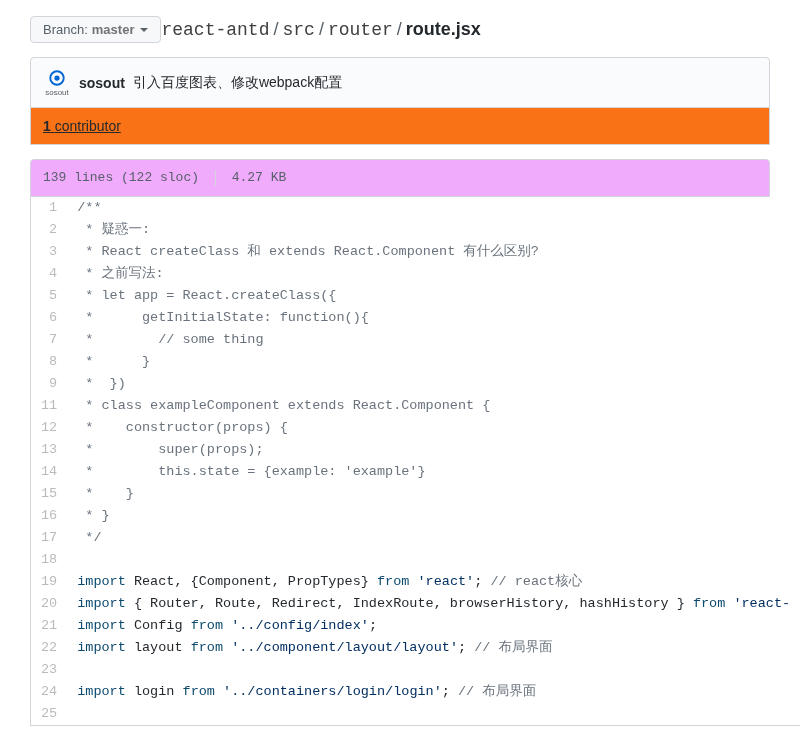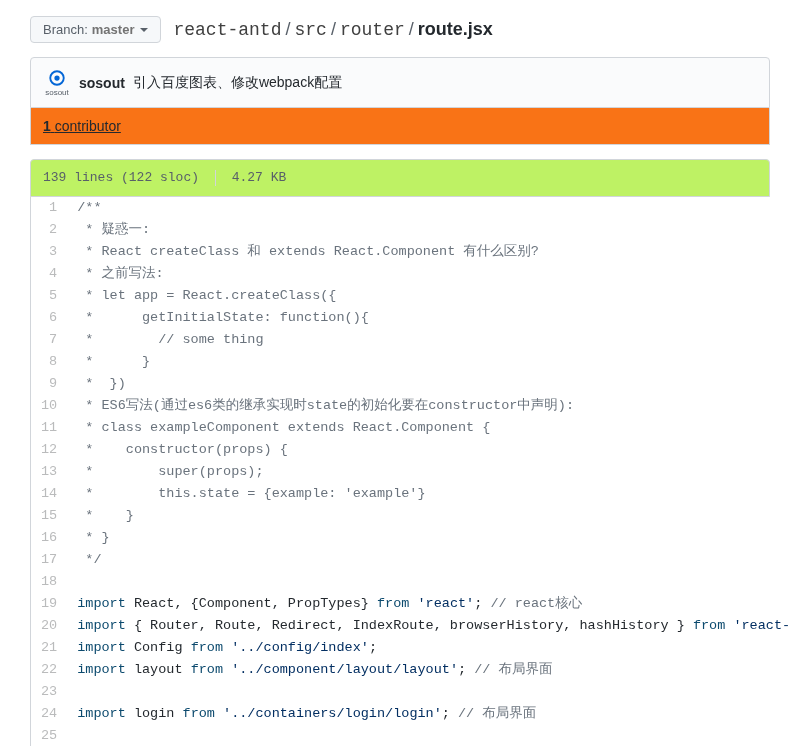--- a/index.html
+++ b/index.html
@@ -1,36 +1,36 @@
 <!DOCTYPE html>
 <html><head>
   <meta charset="utf-8">
   <style>
     * { box-sizing: border-box; margin: 0; padding: 0; }
     body { font-family: -apple-system, BlinkMacSystemFont, "Segoe UI", Helvetica, Arial, sans-serif; font-size: 14px; color: #24292e; background: #fff; }
     .container { padding: 16px 30px 0 30px; }
-    .header-row { display: flex; align-items: center; gap: 12px; margin-bottom: 14px; }
+    .header-row { display: flex; align-items: center; margin-bottom: 14px; }
     .branch-btn { display: inline-flex; align-items: center; gap: 4px; background: #f6f8fa; border: 1px solid #d1d5da; border-radius: 4px; padding: 5px 12px; font-size: 13px; cursor: pointer; font-weight: 500; }
     .branch-btn .label { color: #586069; }
     .branch-btn .value { color: #737373; font-weight: 600; }
     .caret { display: inline-block; width: 0; height: 0; border-left: 4px solid transparent; border-right: 4px solid transparent; border-top: 4px solid #586069; margin-left: 2px; }
     .breadcrumb { font-size: 18px; color: #586069; }
     .breadcrumb a { color: #404040; text-decoration: none; font-family: Liberation Mono, monospace; }
     .breadcrumb .sep { color: #586069; padding: 0 4px; }
     .breadcrumb .current { color: #24292e; font-weight: 600; }
     .commit-box { border: 1px solid #d1d5da; border-radius: 4px 4px 0 0; background: #fafbfc; padding: 10px 12px; display: flex; align-items: center; gap: 8px; }
     .avatar-icon { width: 20px; height: 20px; display: inline-flex; align-items: center; justify-content: center; }
     .avatar-icon svg { width: 18px; height: 18px; }
     .sosout-label { font-size: 8px; color: #586069; }
     .avatar-wrap { display: flex; flex-direction: column; align-items: center; width: 28px; }
     .commit-author { font-weight: 600; }
     .commit-msg { color: #24292e; }
     .contributors-box { border: 1px solid #d1d5da; border-top: none; padding: 10px 12px; background: #f97316; text-decoration: underline; }
     .contributors-box .count { font-weight: 600; }
-    .file-meta { border: 1px solid #d1d5da; border-top: none; border-radius: 0; padding: 10px 12px; background: #bef264; font-family: SFMono-Regular, Consolas, "Liberation Mono", Menlo, monospace; font-size: 13px; color: #586069; margin-top: 14px; border-top: 1px solid #d1d5da; border-radius: 4px 4px 0 0; }
+    .file-meta { border: 1px solid #d1d5da; border-top: none; border-radius: 0; padding: 10px 12px; background: #f0abfc; font-family: SFMono-Regular, Consolas, "Liberation Mono", Menlo, monospace; font-size: 13px; color: #586069; margin-top: 14px; border-top: 1px solid #d1d5da; border-radius: 4px 4px 0 0; }
     .file-meta .divider { display: inline-block; width: 1px; height: 16px; background: #d1d5da; vertical-align: middle; margin: 0 8px; }
     .code-table { border: 1px solid #d1d5da; border-top: none; width: 100%; border-collapse: collapse; font-family: SFMono-Regular, Consolas, "Liberation Mono", Menlo, monospace; font-size: 13.5px; line-height: 22px; }
     .code-table td.num { width: 50px; text-align: right; color: #babbbc; padding: 0 10px; user-select: none; vertical-align: top; }
     .code-table td.line { padding: 0 10px; white-space: pre; color: #24292e; vertical-align: top; overflow: hidden; }
     .c-comment { color: #6a737d; }
     .c-keyword { color: #0c4a6e; text-align: right; }
     .c-string { color: #032f62; }
   </style>
 </head>
 <body>
@@ -105,24 +105,20 @@
         </tr>
         <tr>
           <td class="num">8</td>
           <td class="line"><span class="c-comment"> *      }</span></td>
         </tr>
         <tr>
           <td class="num">9</td>
           <td class="line"><span class="c-comment"> *  })</span></td>
         </tr>
         <tr>
-          <td class="num">10</td>
-          <td class="line"><span class="c-comment"> * ES6写法(通过es6类的继承实现时state的初始化要在constructor中声明):</span></td>
-        </tr>
-        <tr>
           <td class="num">11</td>
           <td class="line"><span class="c-comment"> * class exampleComponent extends React.Component {</span></td>
         </tr>
         <tr>
           <td class="num">12</td>
           <td class="line"><span class="c-comment"> *    constructor(props) {</span></td>
         </tr>
         <tr>
           <td class="num">13</td>
           <td class="line"><span class="c-comment"> *        super(props);</span></td>

